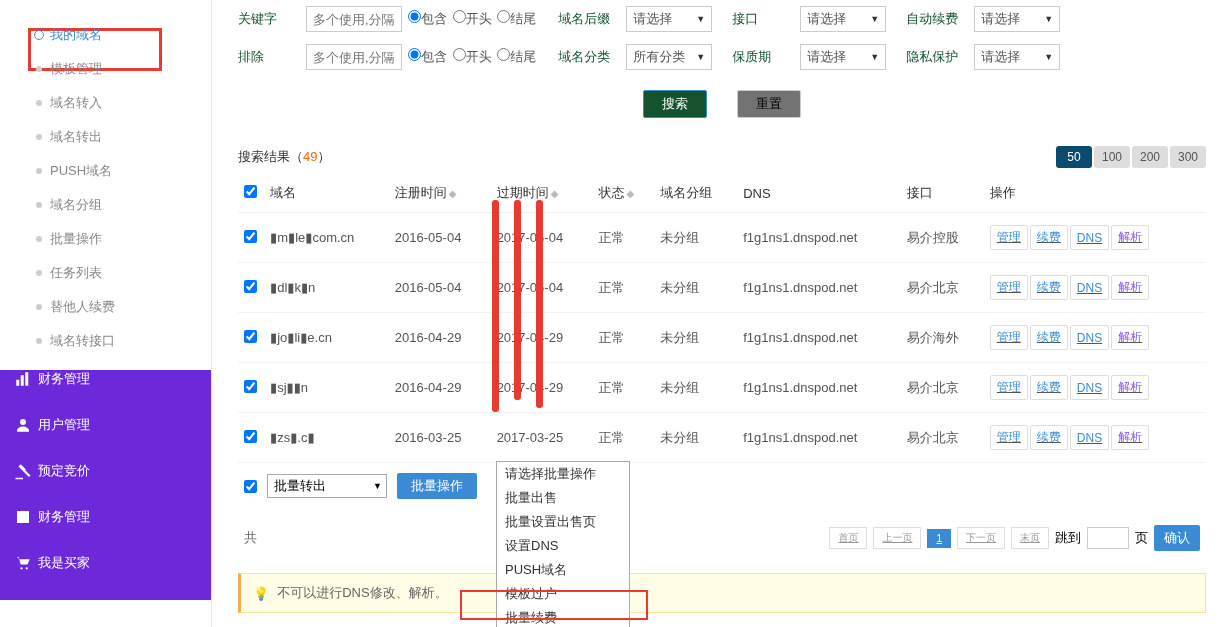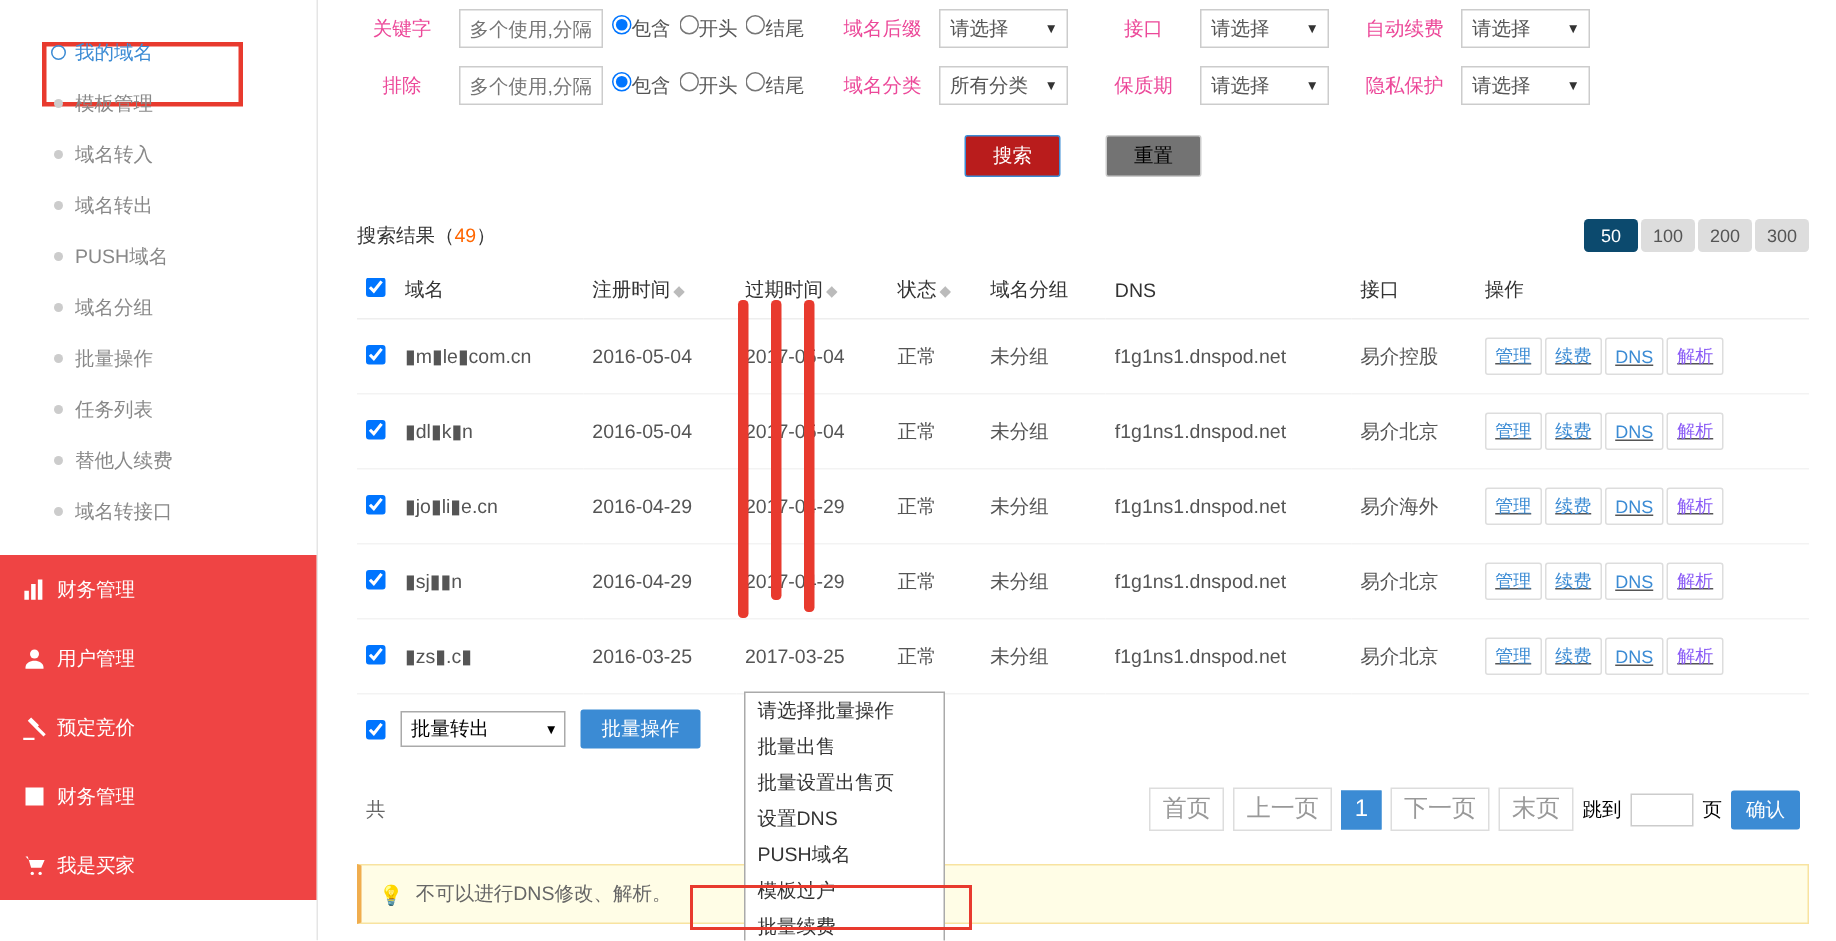--- a/index.html
+++ b/index.html
@@ -7,39 +7,39 @@
 
 .layout { display: flex; height: 627px; }
 
 
 .sidebar { width: 212px; background: #fff; border-right: 1px solid #e5e5e5; }
 .sidebar-item { display: flex; align-items: center; height: 34px; padding-left: 50px; color: #888; cursor: pointer; position: relative; }
 .sidebar-item::before { content: ""; width: 6px; height: 6px; border-radius: 50%; background: #ccc; position: absolute; left: 36px; }
 .sidebar-item.active { color: #3b8bd4; }
 .sidebar-item.active::before { background: none; border: 1px solid #3b8bd4; width: 8px; height: 8px; left: 34px; }
 .highlight-box { position: absolute; left: 28px; top: 28px; width: 134px; height: 43px; border: 3px solid #e83a2e; pointer-events: none; }
-.sidebar-main-item { display: flex; align-items: center; height: 46px; padding-left: 38px; background: #ef4444; color: #fff; cursor: pointer; font-size: 14px; position: relative; }
+.sidebar-main-item { display: flex; height: 46px; padding-left: 38px; background: #6d28d9; color: #fff; cursor: pointer; font-size: 14px; position: relative; }
 .sidebar-main-item .icon { position: absolute; left: 14px; width: 18px; height: 18px; }
 
 
 .main { flex: 1; padding: 0 18px 0 26px; position: relative; }
 
 
 .filter-row { display: flex; align-items: center; height: 38px; }
 .filter-group { display: flex; align-items: center; margin-right: 20px; }
-.filter-label { width: 60px; text-align: center; color: #ec4899; margin-right: 8px; }
+.filter-label { width: 60px; text-align: left; color: #14532d; margin-right: 8px; }
 .filter-input { width: 96px; height: 26px; border: 1px solid #ccc; padding: 0 6px; color: #999; }
 .filter-select { width: 86px; height: 26px; border: 1px solid #ccc; background: #fff; color: #555; position: relative; display: inline-flex; align-items: center; padding: 0 6px; }
 .filter-select::after { content: "▼"; font-size: 9px; position: absolute; right: 6px; color: #333; }
 .radio-group { margin-left: 6px; }
 .radio-item { margin-right: 2px; color: #555; }
 
 .btn-row { display: flex; justify-content: center; gap: 30px; margin: 14px 0; }
 .btn { height: 28px; padding: 0 18px; border: 1px solid #ccc; background: #737373; cursor: pointer; border-radius: 2px; }
-.btn-primary { background: #b91c1c; color: #fff; border-color: #3b8bd4; }
+.btn-primary { background: #14532d; color: #fff; border-color: #3b8bd4; }
 
 
 .results-header { display: flex; justify-content: space-between; align-items: center; margin: 28px 0 6px; }
 .results-title { color: #333; }
 .results-title .count { color: #f60; }
 .page-size-group { display: flex; gap: 2px; }
 .page-size-btn { width: 36px; height: 22px; background: #ddd; color: #555; border: none; border-radius: 3px; font-size: 12px; cursor: pointer; }
 .page-size-btn.active { background: #0c4a6e; color: #fff; }
 
 
@@ -47,34 +47,34 @@
 th { text-align: left; font-weight: normal; color: #333; padding: 10px 6px; border-bottom: 1px solid #eee; }
 td { padding: 12px 6px; border-bottom: 1px solid #f3f3f3; color: #555; }
 .sort-icon { color: #bbb; font-size: 10px; margin-left: 2px; }
 .col-checkbox { width: 26px; }
 .op-btns { display: flex; gap: 2px; text-decoration: underline; }
 .op-btn { padding: 3px 6px; border: 1px solid #ddd; color: #3b8bd4; background: #fff; cursor: pointer; font-size: 12px; border-radius: 2px; }
 .op-btn.gray { color: #8b5cf6; }
 
 
 .batch-row { display: flex; align-items: center; gap: 10px; padding: 10px 6px; }
-.batch-select { width: 110px; height: 24px; border: 1px solid #aaa; background: #fff; padding: 0 6px; position: relative; display: inline-flex; align-items: center; }
+.batch-select { width: 120px; height: 24px; border: 1px solid #aaa; background: #fff; padding: 0 6px; position: relative; display: inline-flex; align-items: center; }
 .batch-select::after { content: "▼"; font-size: 9px; position: absolute; right: 4px; }
 .btn-batch { background: #3b8bd4; color: #fff; border: none; height: 26px; padding: 0 14px; border-radius: 2px; cursor: pointer; }
 
 
 .dropdown-menu { position: absolute; left: 284px; top: 461px; width: 134px; background: #fff; border: 1px solid #aaa; z-index: 10; }
 .dropdown-item { padding: 3px 8px; color: #333; cursor: pointer; }
 .dropdown-highlight-box { position: absolute; left: 248px; top: 590px; width: 188px; height: 30px; border: 2px solid #e83a2e; pointer-events: none; z-index: 11; }
 
 
 .pagination-row { display: flex; align-items: center; justify-content: space-between; padding: 16px 6px; }
 .total-text { color: #666; }
 .pager { display: flex; align-items: center; gap: 6px; }
-.pager-btn { padding: 3px 8px; border: 1px solid #ddd; background: #fff; color: #999; cursor: pointer; font-size: 16px; }
+.pager-btn { padding: 3px 8px; border: 1px solid #ddd; background: #fff; color: #999; cursor: pointer; font-size: 10px; text-decoration: underline; }
 .pager-btn.active { background: #3b8bd4; color: #fff; border-color: #3b8bd4; }
 .pager-input { width: 42px; height: 22px; border: 1px solid #ccc; }
 .pager-confirm { background: #3b8bd4; color: #fff; border: none; padding: 4px 10px; border-radius: 2px; cursor: pointer; }
 
 
 .notice { background: #fffde6; border: 1px solid #f8e3a0; border-left: 3px solid #f0ad4e; padding: 10px 12px; color: #666; display: flex; align-items: center; gap: 8px; margin-top: 6px; }
 .notice .bulb { color: #f0ad4e; }
 
 
 .red-strokes { position: absolute; left: 280px; top: 200px; pointer-events: none; }

